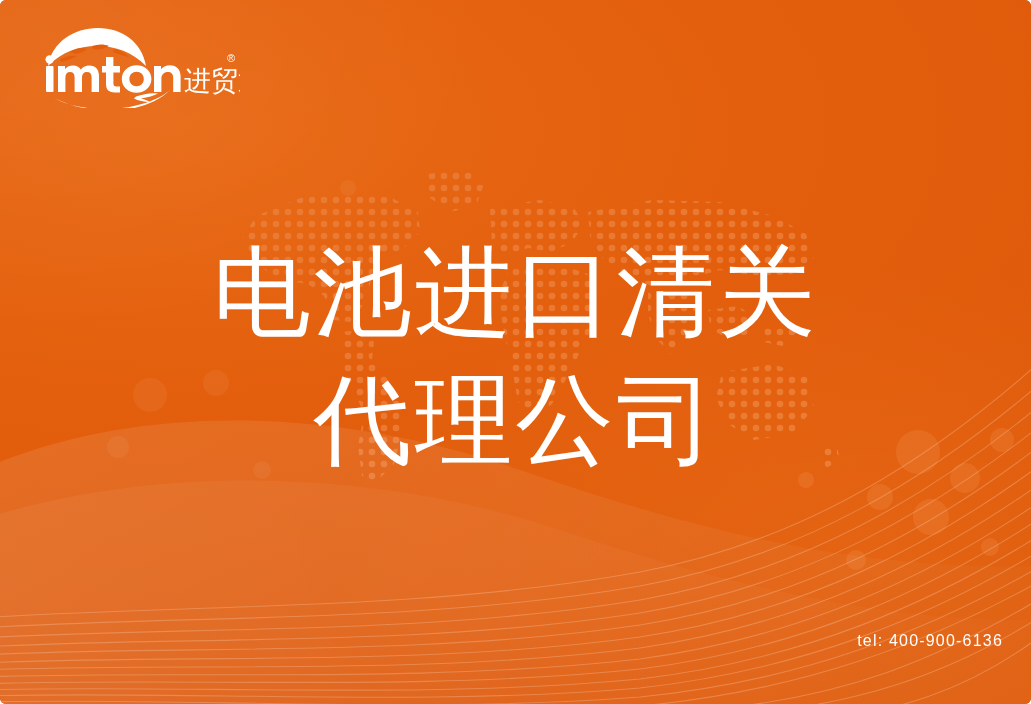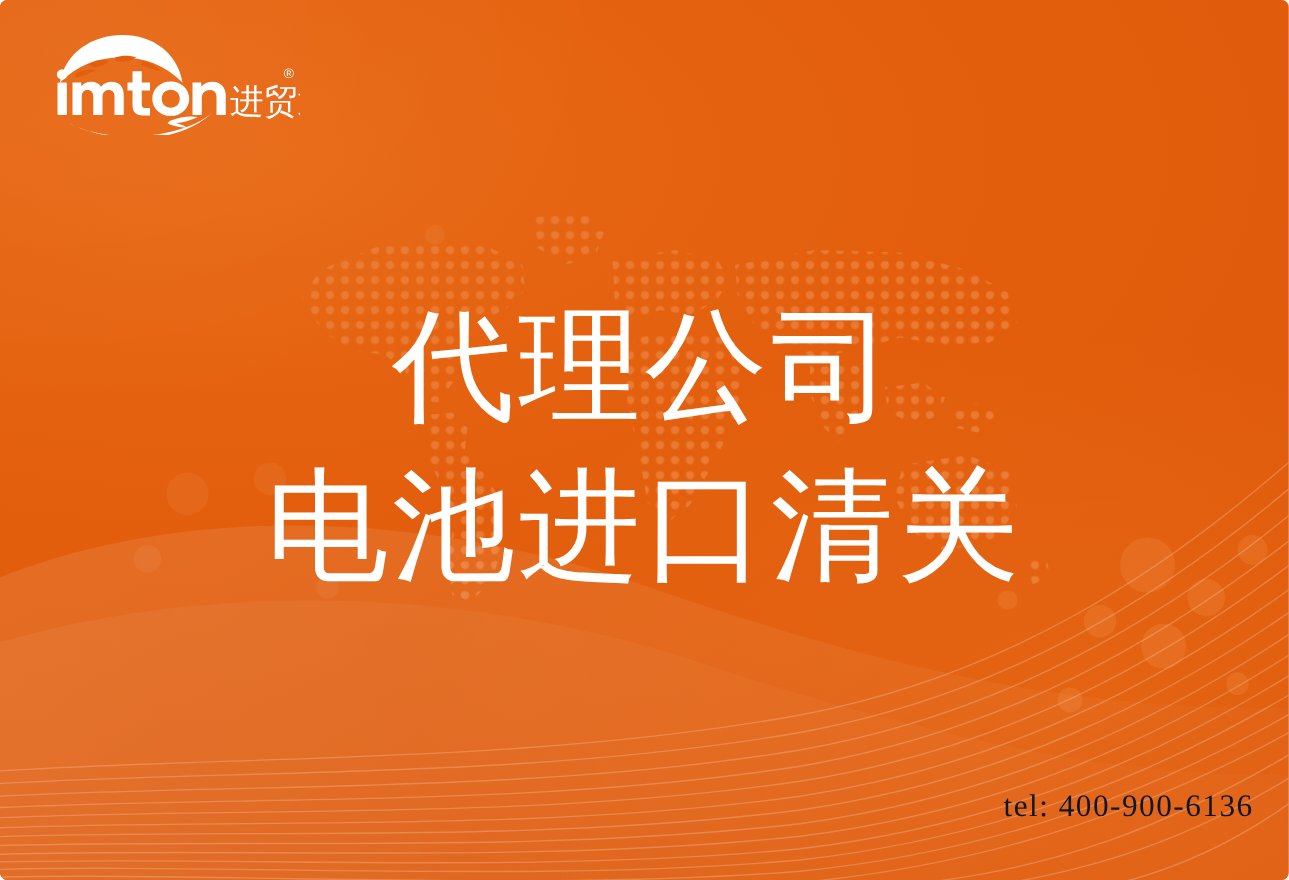--- a/index.html
+++ b/index.html
@@ -90,23 +90,23 @@
   }
   #headline .hl-line {
     display: block;
   }
 
   
   #phone {
     position: absolute;
     right: 28px;
     top: 632px;
-    color: #0f172a;
-    font-family: Liberation Serif, serif;
-    font-size: 25px;
+    color: #ffffff;
+    font-family: Liberation Sans, sans-serif;
+    font-size: 16px;
     letter-spacing: 1.2px;
     white-space: nowrap;
   }
 </style>
 </head>
 <body>
 
 <div id="banner">
 
   <div class="layer bg-base"></div>
@@ -267,19 +267,19 @@
         <path d="M96,70.6 C104,67.6 112,66.4 118,67.6 C114,69.8 108,71.6 101,72.6
                  C105,73.6 108,74.8 110,76.2 C104,76 98,74.6 94,72.6 Z" fill="#ffffff"></path>
       </g>
 
       <text x="144" y="64" font-family="'Liberation Sans','DejaVu Sans',sans-serif" font-size="27" fill="#ffffff" letter-spacing="0">进贸通</text>
       <text x="187" y="36" font-family="'Liberation Sans',sans-serif" font-size="11" fill="#ffffff">®</text>
     </svg>
   </div>
 
   <div id="headline">
+    <span class="hl-line">电池进口清关</span>
     <span class="hl-line">代理公司</span>
-    <span class="hl-line">电池进口清关</span>
   </div>
 
   <div id="phone">tel: 400-900-6136</div>
 
 </div>
 
 </body></html>

